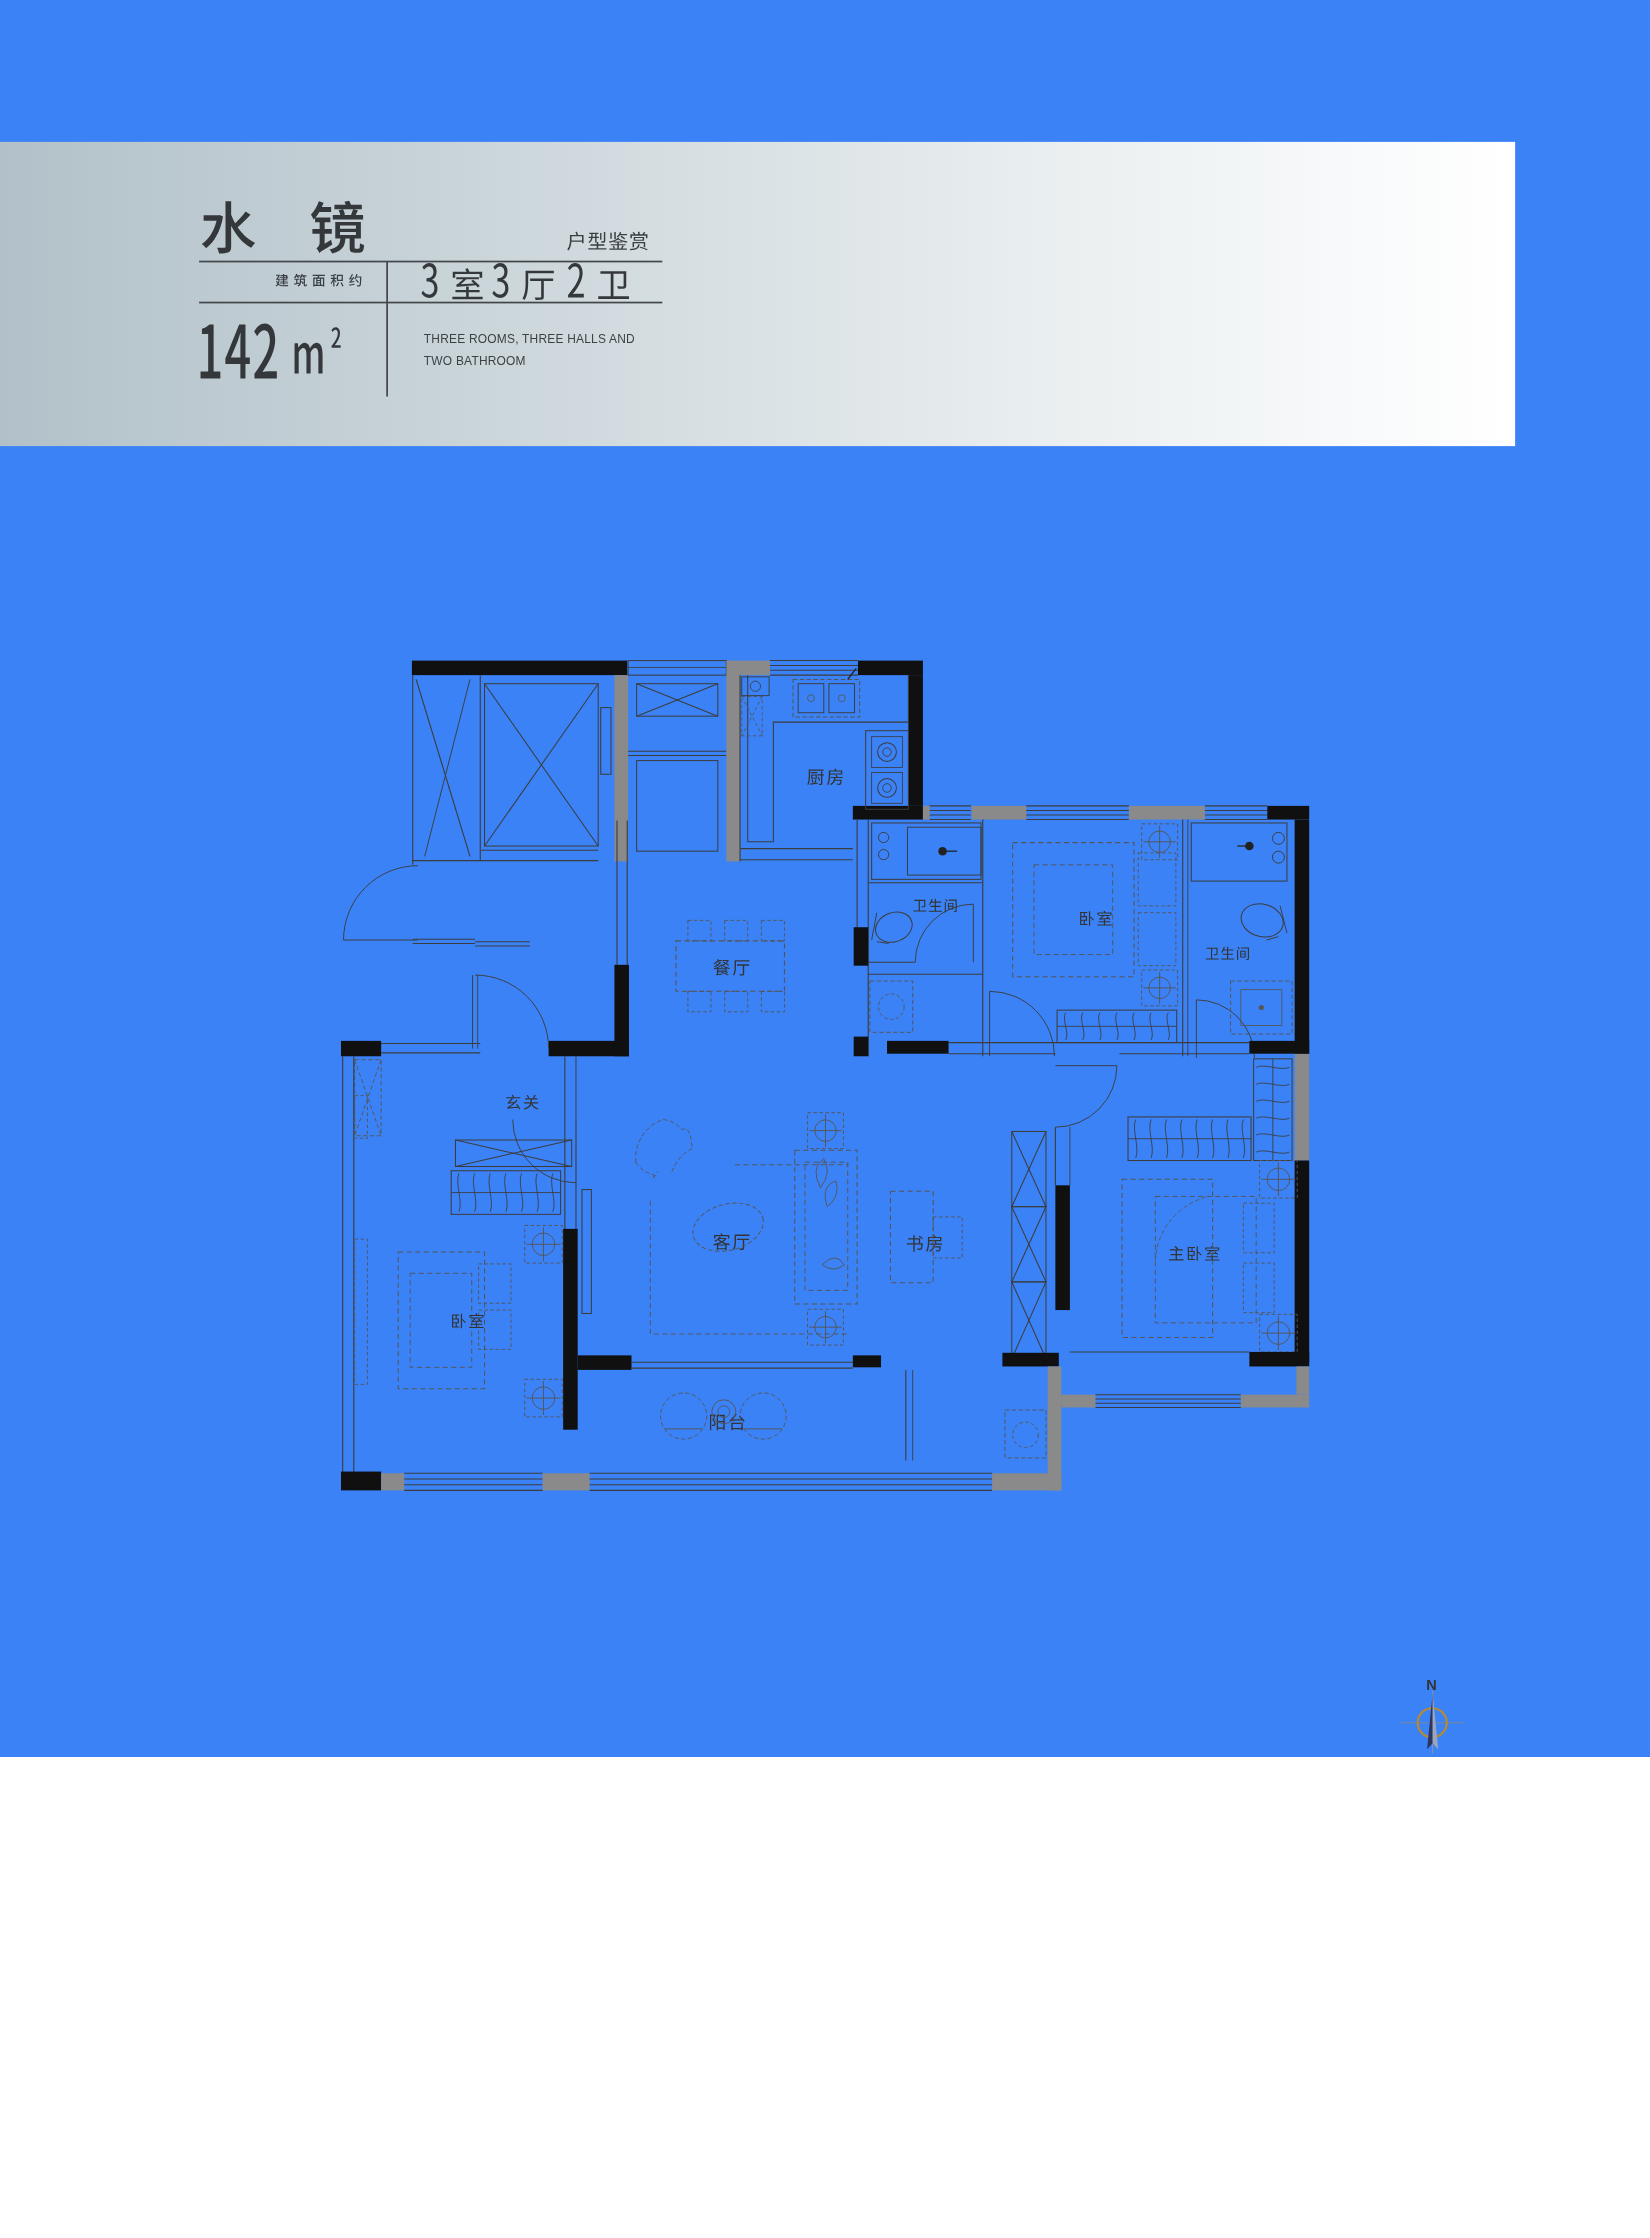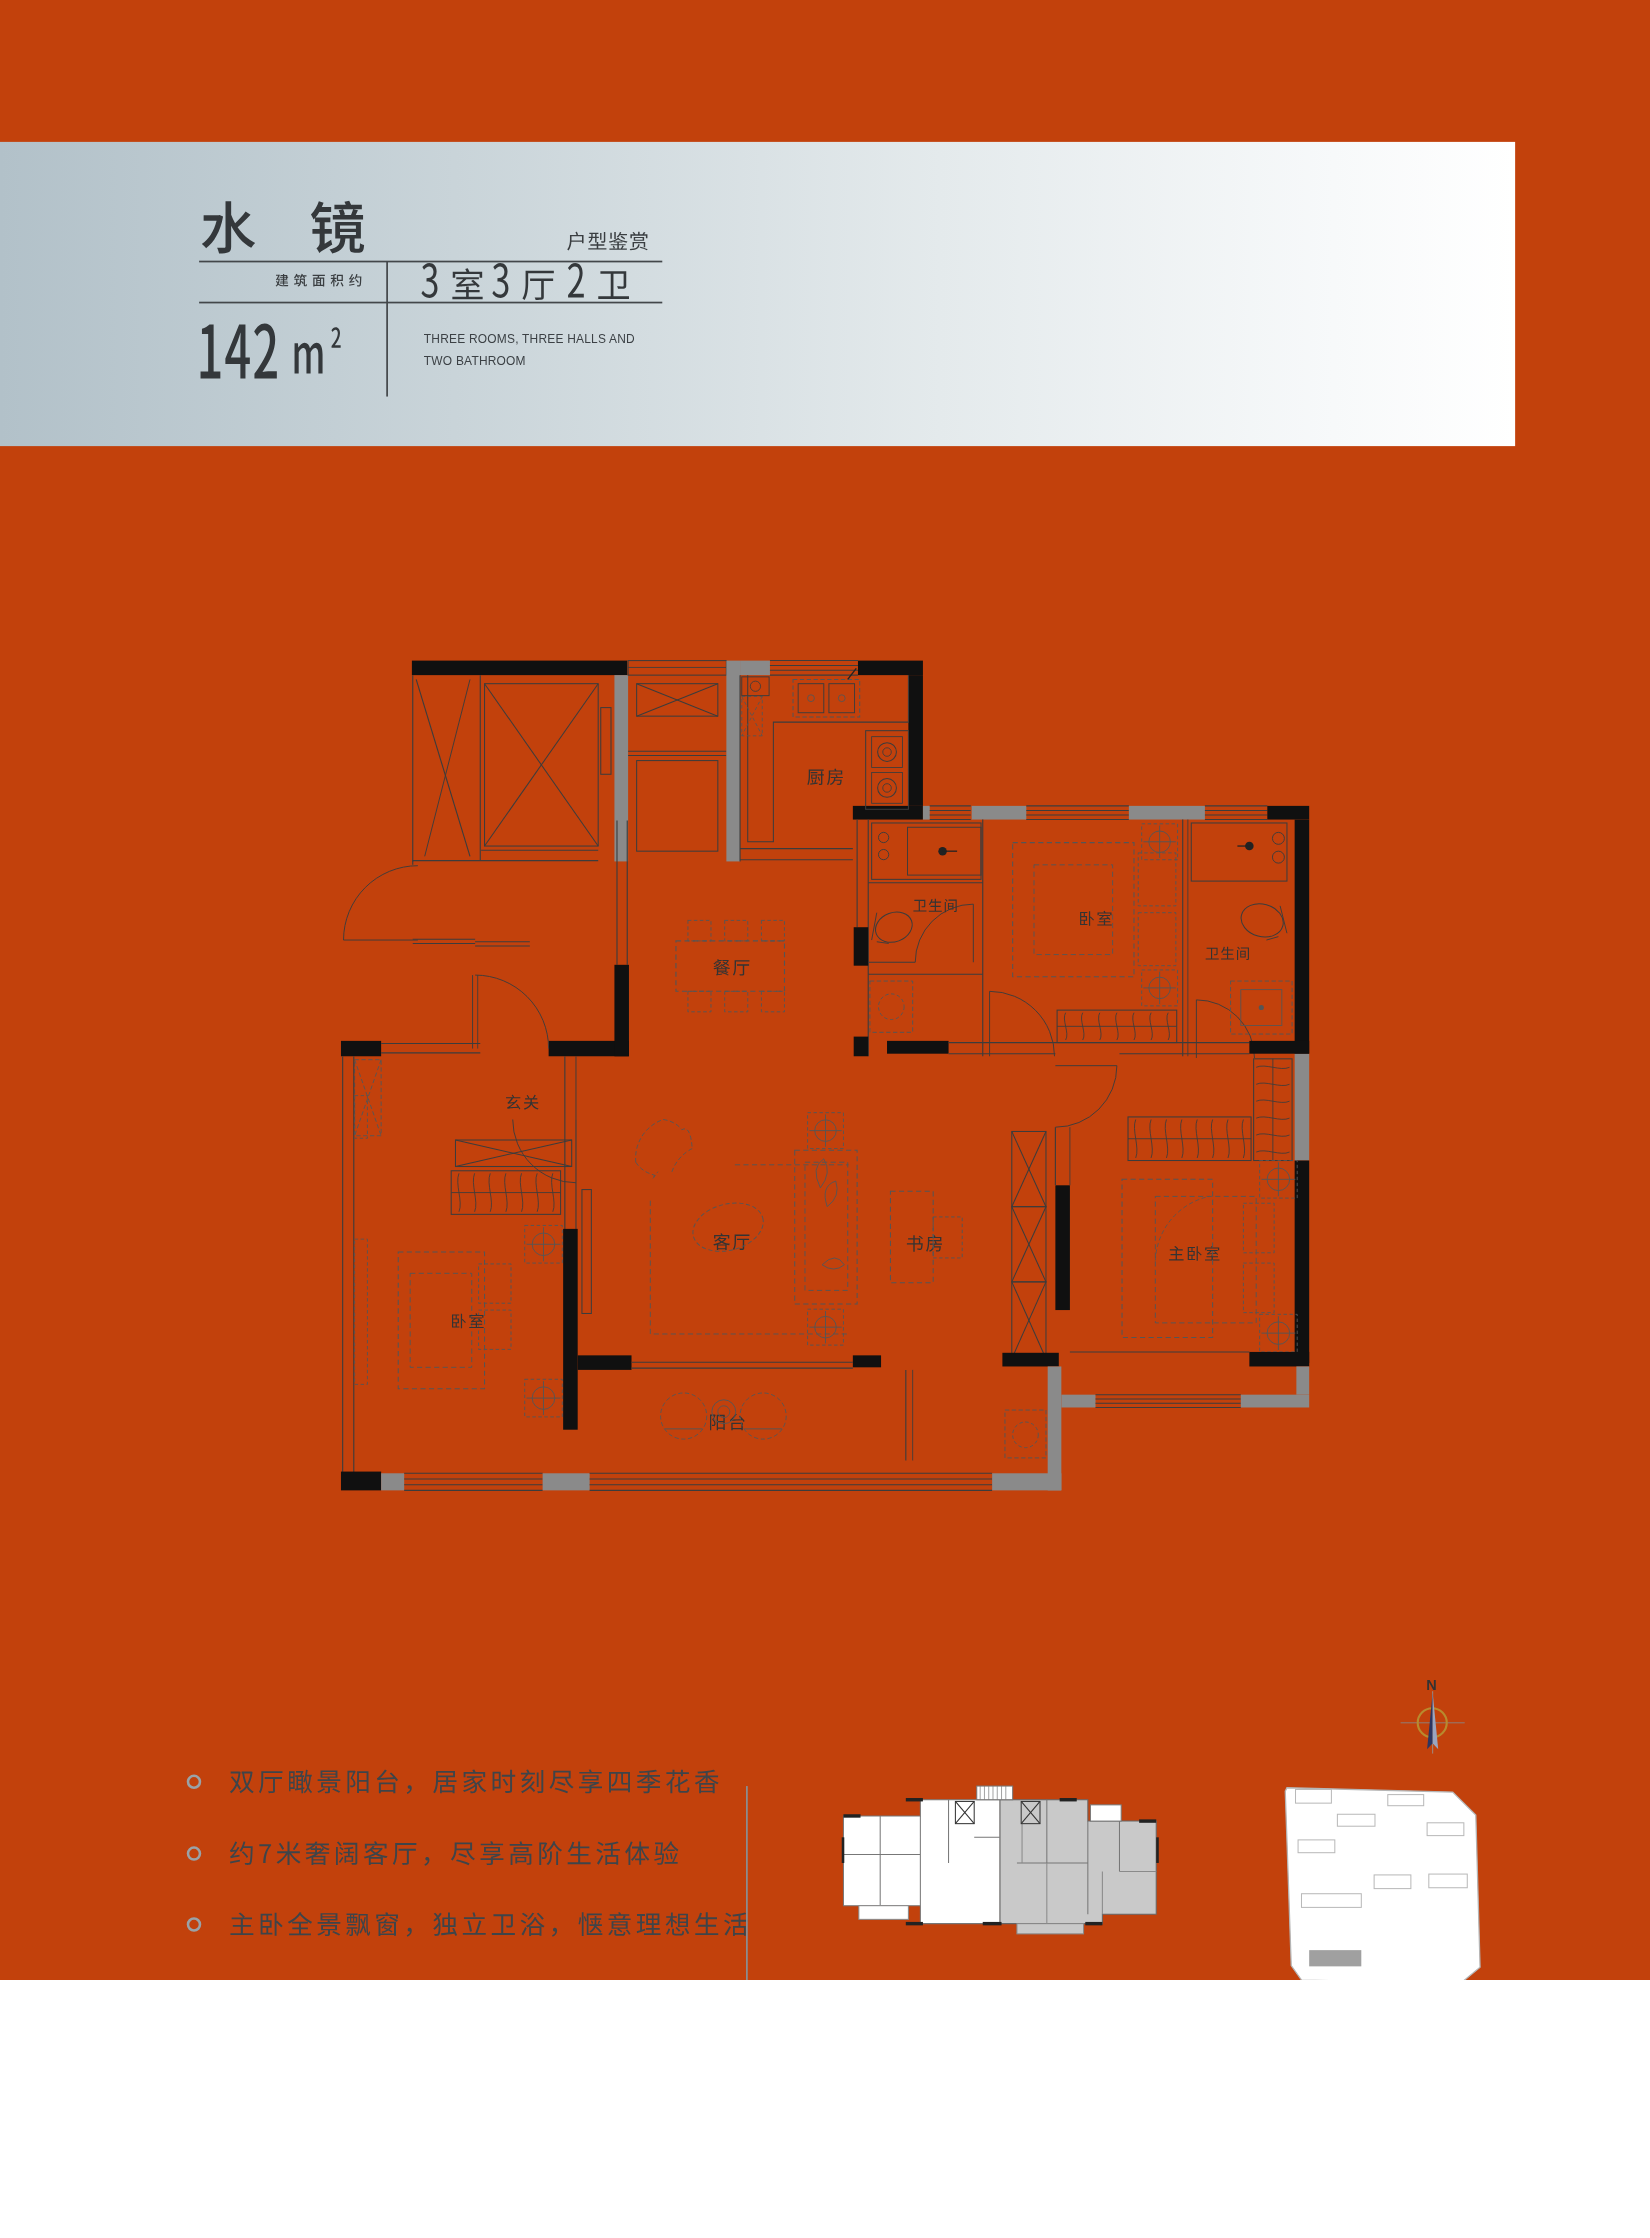--- a/index.html
+++ b/index.html
@@ -1,16 +1,16 @@
 <!DOCTYPE html>
 <html style="font-size:13.7px"><head>
 <meta charset="utf-8">
 <style>
 html,body{margin:0;padding:0;background:#fff;}
-#page{position:relative;width:1651px;height:1980px;background:#c2410c;overflow:hidden;}
+#page{position:relative;width:1651px;height:1757px;background:#3b82f6;overflow:hidden;}
 svg{display:block;}
 </style>
 </head>
 <body>
 <div id="page">
 <svg width="1651" height="2239" viewBox="0 0 1932 2620">
 <defs>
 <linearGradient id="hdr" x1="0" y1="0" x2="1" y2="0">
 <stop offset="0" stop-color="#b2c1c9"></stop>
 <stop offset="0.3" stop-color="#c9d4d9"></stop>

